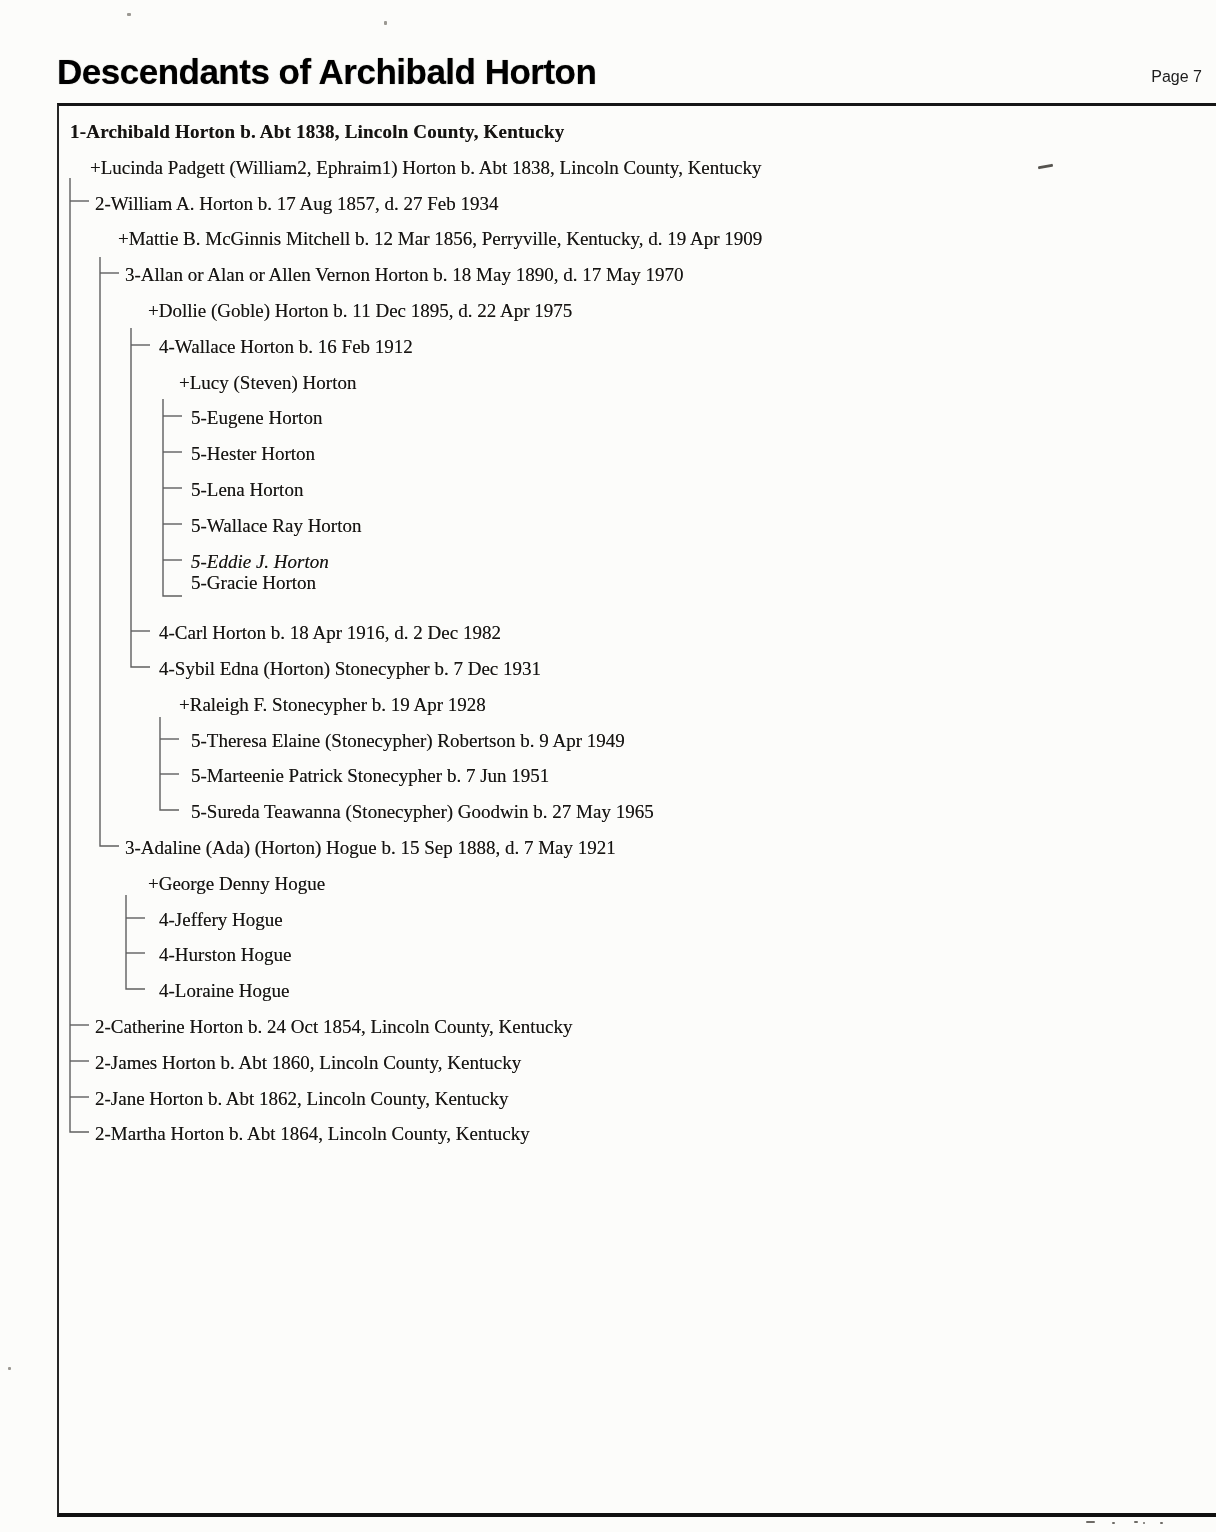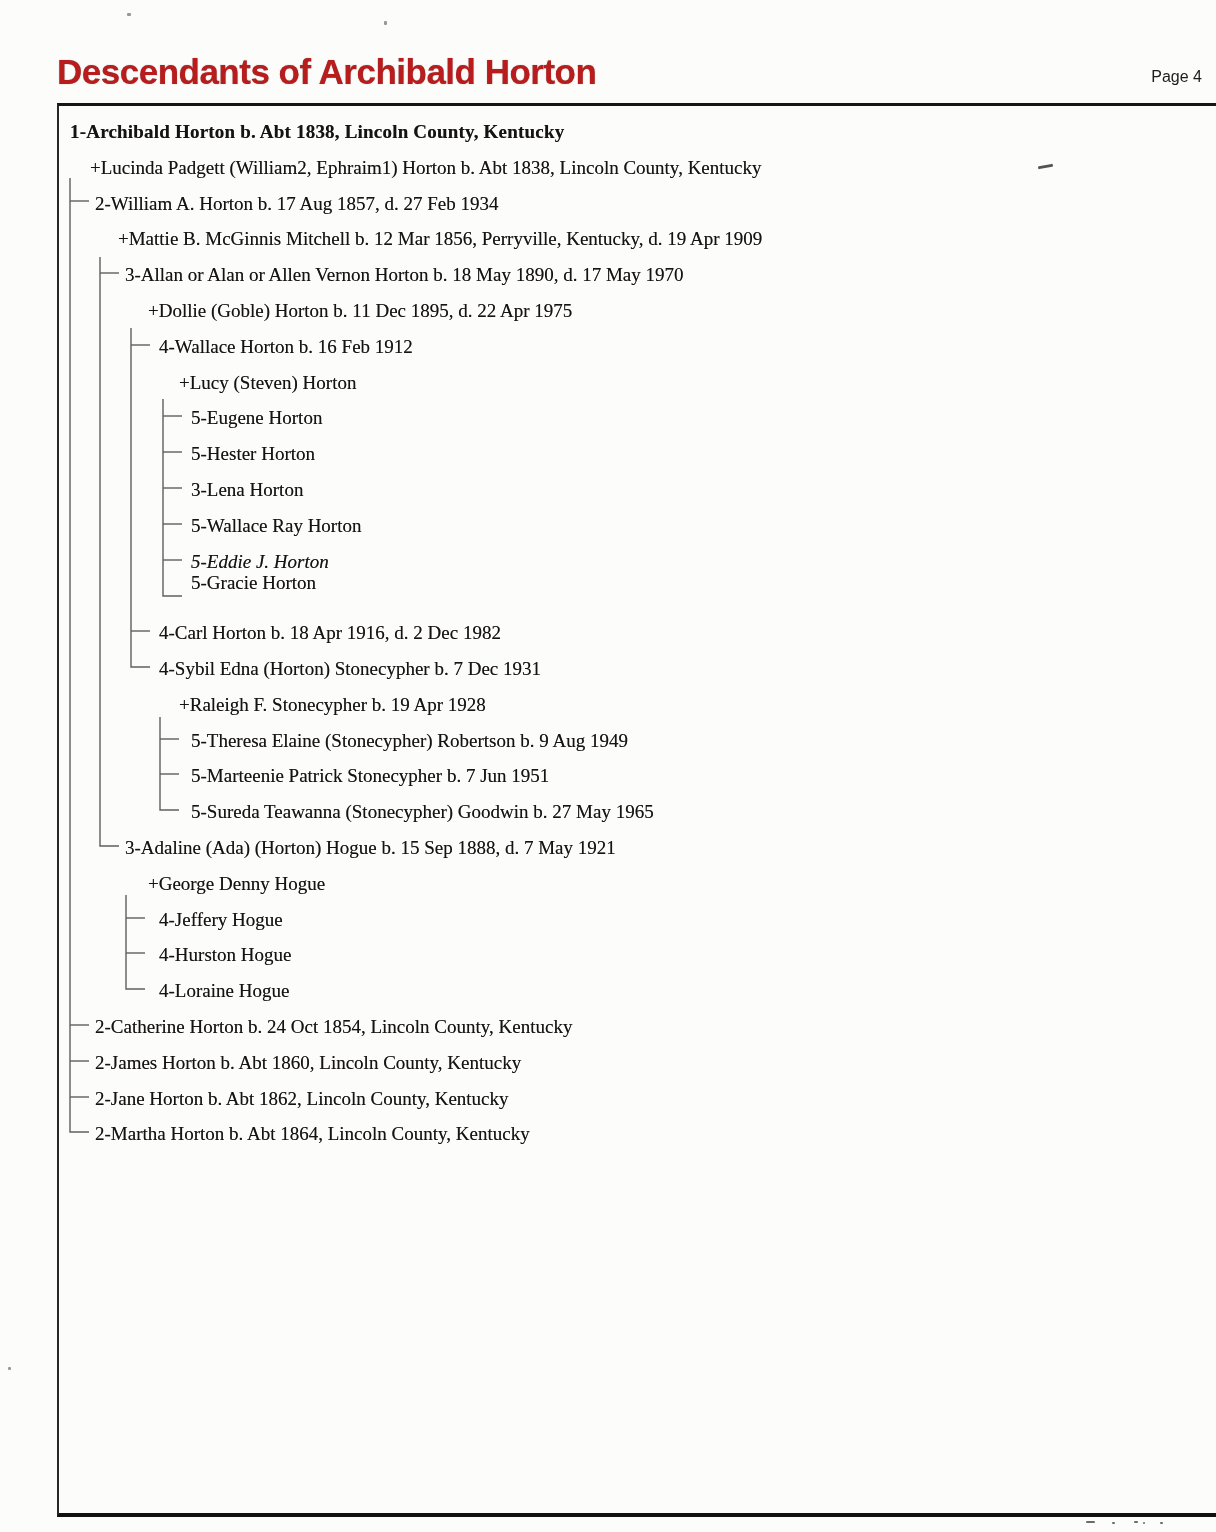--- a/index.html
+++ b/index.html
@@ -5,21 +5,21 @@
   html,body{margin:0;padding:0;}
   body{
     width:1216px;height:1532px;position:relative;overflow:hidden;
     background:#fcfcfa;
     font-family:"Liberation Serif","DejaVu Serif",serif;
   }
   .page-title{
     position:absolute;left:57px;top:52px;margin:0;
     font-family:"Liberation Sans","DejaVu Sans",sans-serif;
     font-weight:700;font-size:35px;letter-spacing:-0.5px;
-    color:#b91c1c;text-shadow:0 0 1px rgba(40,38,30,.55);
+    color:#000000;text-shadow:0 0 1px rgba(40,38,30,.55);
     white-space:nowrap;
   }
   .page-number{
     position:absolute;right:14px;top:68px;
     font-family:"Liberation Sans","DejaVu Sans",sans-serif;
     font-size:16px;color:#1d1d1d;white-space:nowrap;
   }
   .tree-box{
     position:absolute;left:57px;top:103px;width:1173px;height:1414px;
     box-sizing:border-box;background:transparent;
@@ -36,21 +36,21 @@
     text-shadow:0 0 .4px rgba(20,18,14,.55);
   }
   .entry.bold{font-weight:bold;letter-spacing:.2px;}
   .artifact{position:absolute;background:#55534e;border-radius:1px;}
   .artifact.light{background:#9b9892;}
 </style>
 </head>
 <body>
 
 <h1 class="page-title">Descendants of Archibald Horton</h1>
-<span class="page-number">Page 4</span>
+<span class="page-number">Page 7</span>
 
 <div class="tree-box">
 
   <svg class="connectors" width="1143" height="1407" viewBox="0 0 1143 1407" xmlns="http://www.w3.org/2000/svg">
 
     <path d="M11 72 V1026 H30"></path>
     <path d="M11 95 H30"></path>
       <path d="M11 919 H30"></path>
       <path d="M11 955 H30"></path>
       <path d="M11 991 H30"></path>
@@ -82,28 +82,28 @@
       <div class="entry bold" style="top: 15px; left: 11px;">1-Archibald Horton b. Abt 1838, Lincoln County, Kentucky</div>
       <div class="entry" style="top: 50.8px; left: 31px;">+Lucinda Padgett (William2, Ephraim1) Horton b. Abt 1838, Lincoln County, Kentucky</div>
       <div class="entry" style="top: 86.6px; left: 36px;">2-William A. Horton b. 17 Aug 1857, d. 27 Feb 1934</div>
       <div class="entry" style="top: 122.4px; left: 59px;">+Mattie B. McGinnis Mitchell b. 12 Mar 1856, Perryville, Kentucky, d. 19 Apr 1909</div>
       <div class="entry" style="top: 158.2px; left: 66px;">3-Allan or Alan or Allen Vernon Horton b. 18 May 1890, d. 17 May 1970</div>
       <div class="entry" style="top: 194px; left: 89px;">+Dollie (Goble) Horton b. 11 Dec 1895, d. 22 Apr 1975</div>
       <div class="entry" style="top: 229.8px; left: 100px;">4-Wallace Horton b. 16 Feb 1912</div>
       <div class="entry" style="top: 265.6px; left: 120px;">+Lucy (Steven) Horton</div>
       <div class="entry" style="top: 301.4px; left: 132px;">5-Eugene Horton</div>
       <div class="entry" style="top: 337.2px; left: 132px;">5-Hester Horton</div>
-      <div class="entry" style="top: 373px; left: 132px;">3-Lena Horton</div>
+      <div class="entry" style="top: 373px; left: 132px;">5-Lena Horton</div>
       <div class="entry" style="top: 408.8px; left: 132px;">5-Wallace Ray Horton</div>
       <div class="entry" style="top: 444.6px; left: 132px; font-style: italic;">5-Eddie J. Horton</div>
       <div class="entry" style="top: 466px; left: 132px;">5-Gracie Horton</div>
       <div class="entry" style="top: 516.2px; left: 100px;">4-Carl Horton b. 18 Apr 1916, d. 2 Dec 1982</div>
       <div class="entry" style="top: 552px; left: 100px;">4-Sybil Edna (Horton) Stonecypher b. 7 Dec 1931</div>
       <div class="entry" style="top: 587.8px; left: 120px;">+Raleigh F. Stonecypher b. 19 Apr 1928</div>
-      <div class="entry" style="top: 623.6px; left: 132px;">5-Theresa Elaine (Stonecypher) Robertson b. 9 Aug 1949</div>
+      <div class="entry" style="top: 623.6px; left: 132px;">5-Theresa Elaine (Stonecypher) Robertson b. 9 Apr 1949</div>
       <div class="entry" style="top: 659.4px; left: 132px;">5-Marteenie Patrick Stonecypher b. 7 Jun 1951</div>
       <div class="entry" style="top: 695.2px; left: 132px;">5-Sureda Teawanna (Stonecypher) Goodwin b. 27 May 1965</div>
       <div class="entry" style="top: 731px; left: 66px;">3-Adaline (Ada) (Horton) Hogue b. 15 Sep 1888, d. 7 May 1921</div>
       <div class="entry" style="top: 766.8px; left: 89px;">+George Denny Hogue</div>
       <div class="entry" style="top: 802.6px; left: 100px;">4-Jeffery Hogue</div>
       <div class="entry" style="top: 838.4px; left: 100px;">4-Hurston Hogue</div>
       <div class="entry" style="top: 874.2px; left: 100px;">4-Loraine Hogue</div>
       <div class="entry" style="top: 910px; left: 36px;">2-Catherine Horton b. 24 Oct 1854, Lincoln County, Kentucky</div>
       <div class="entry" style="top: 945.8px; left: 36px;">2-James Horton b. Abt 1860, Lincoln County, Kentucky</div>
       <div class="entry" style="top: 981.6px; left: 36px;">2-Jane Horton b. Abt 1862, Lincoln County, Kentucky</div>

